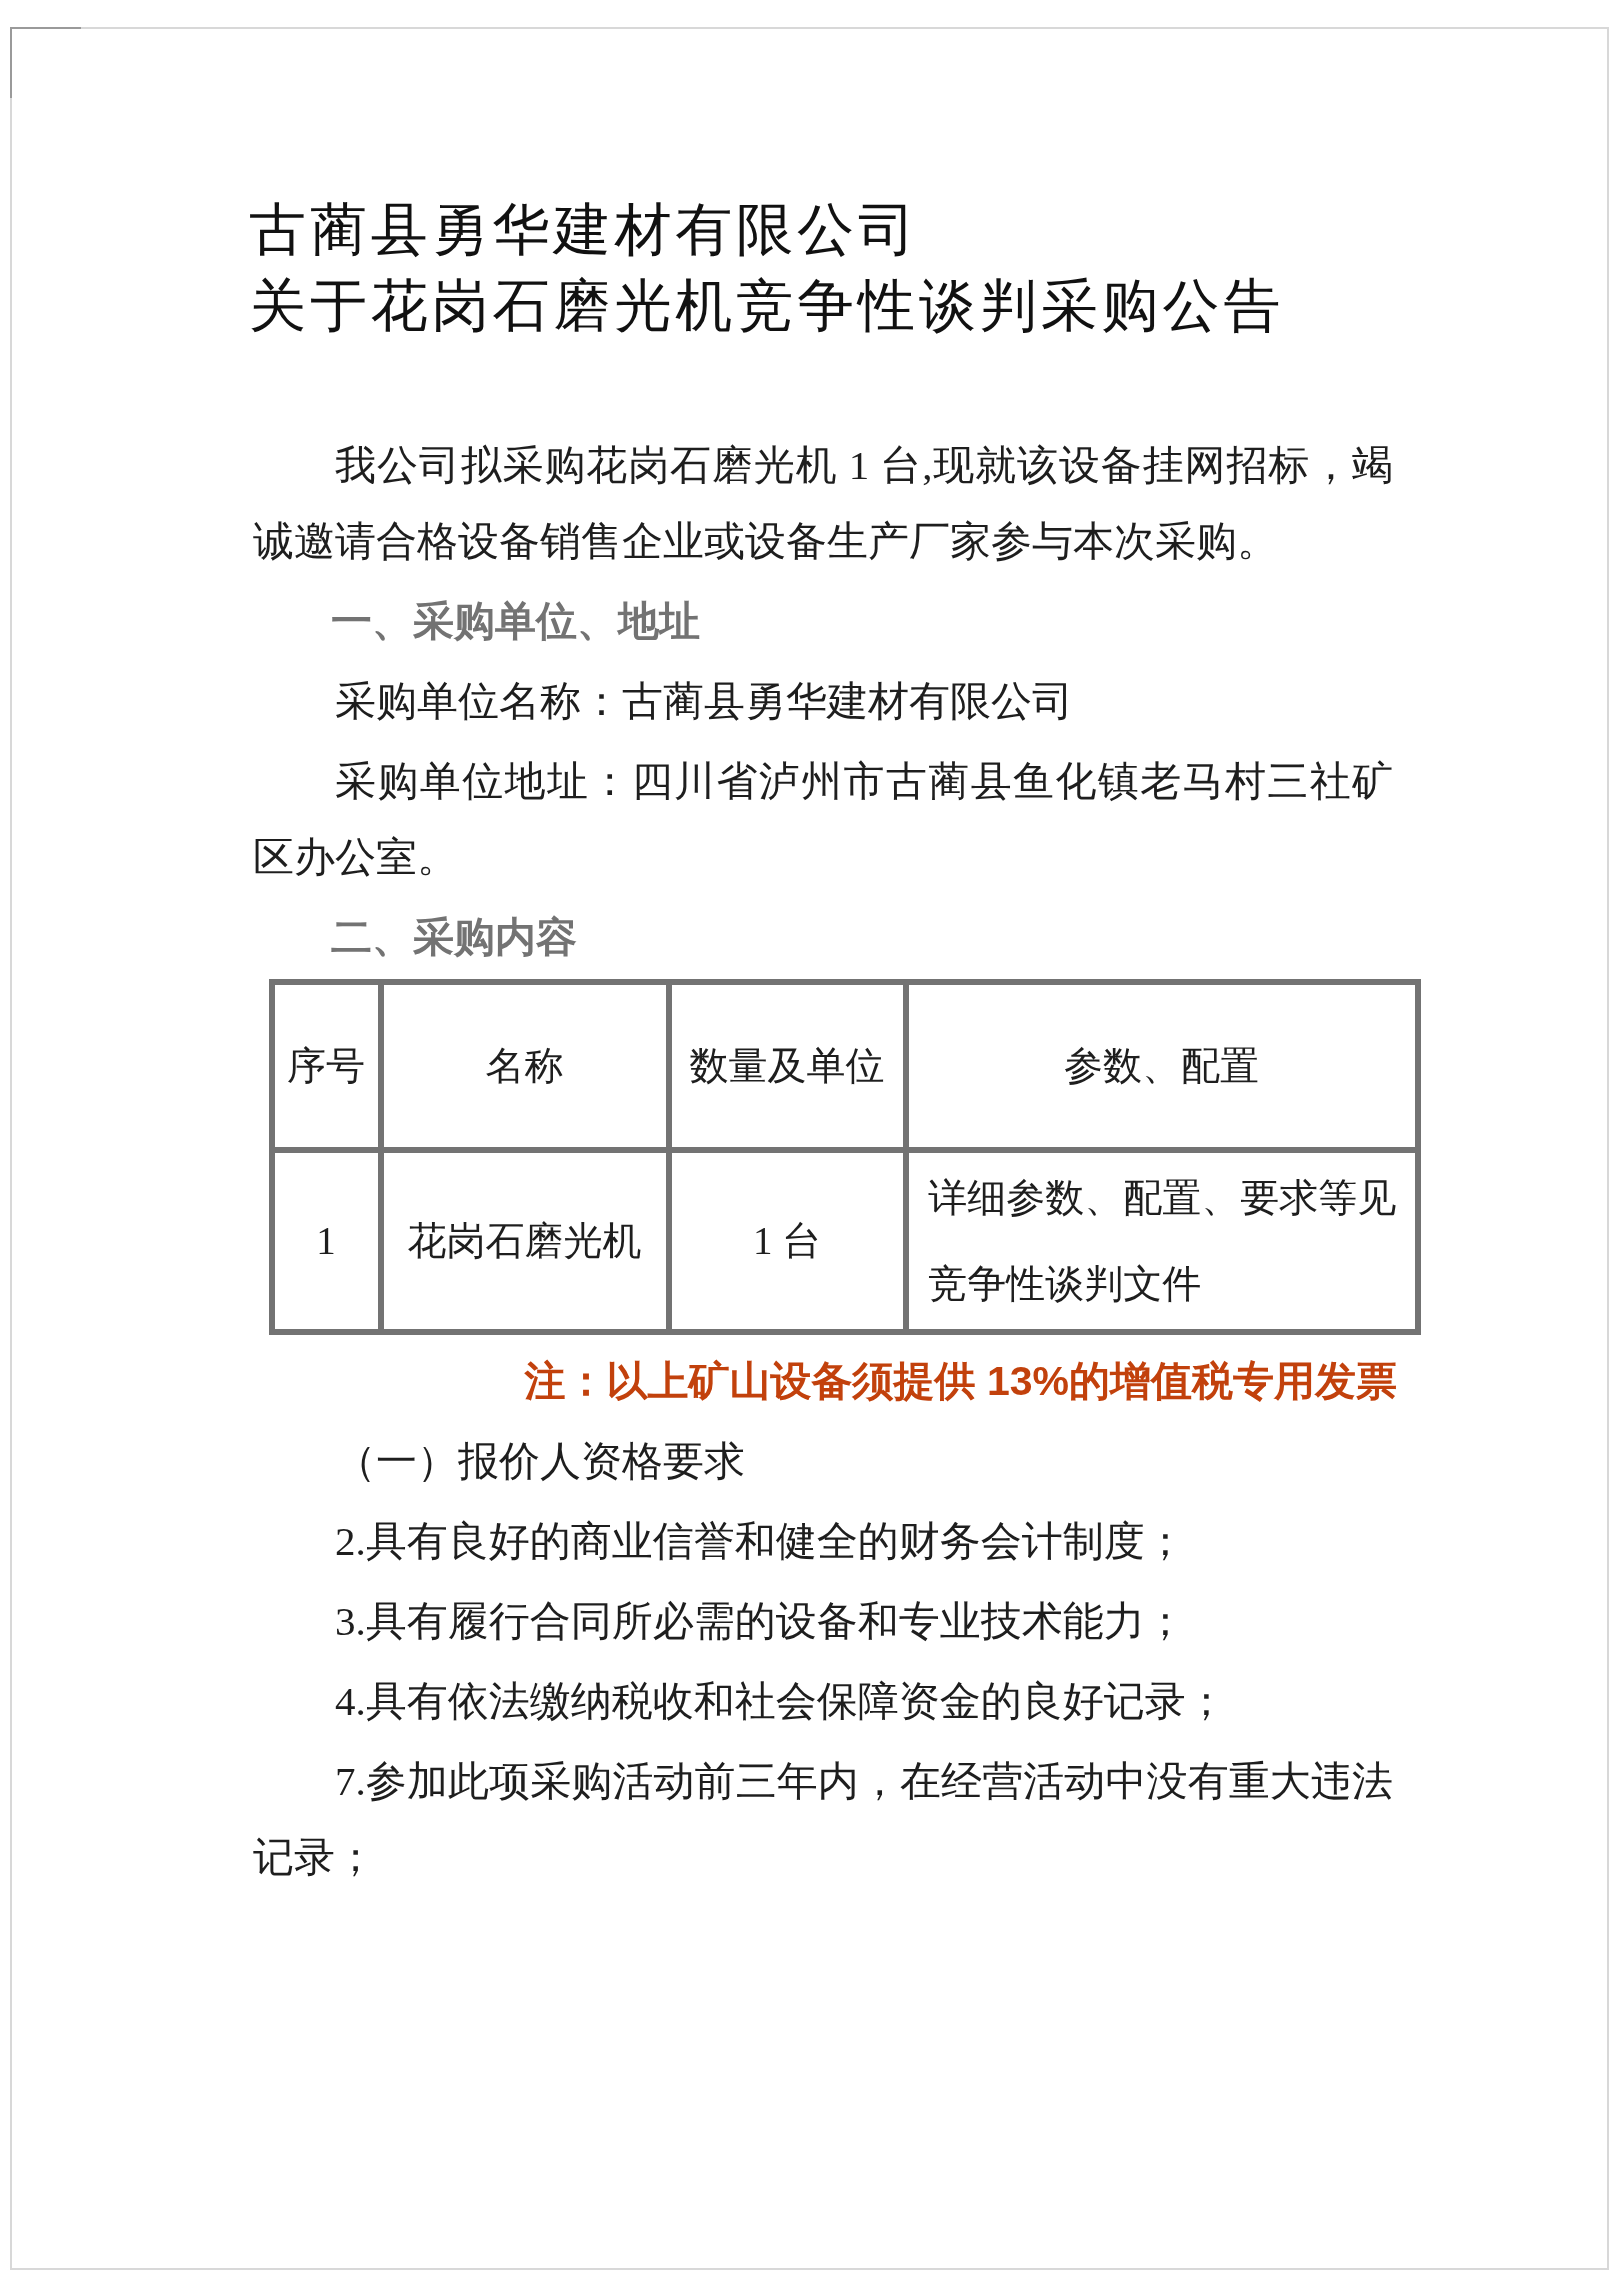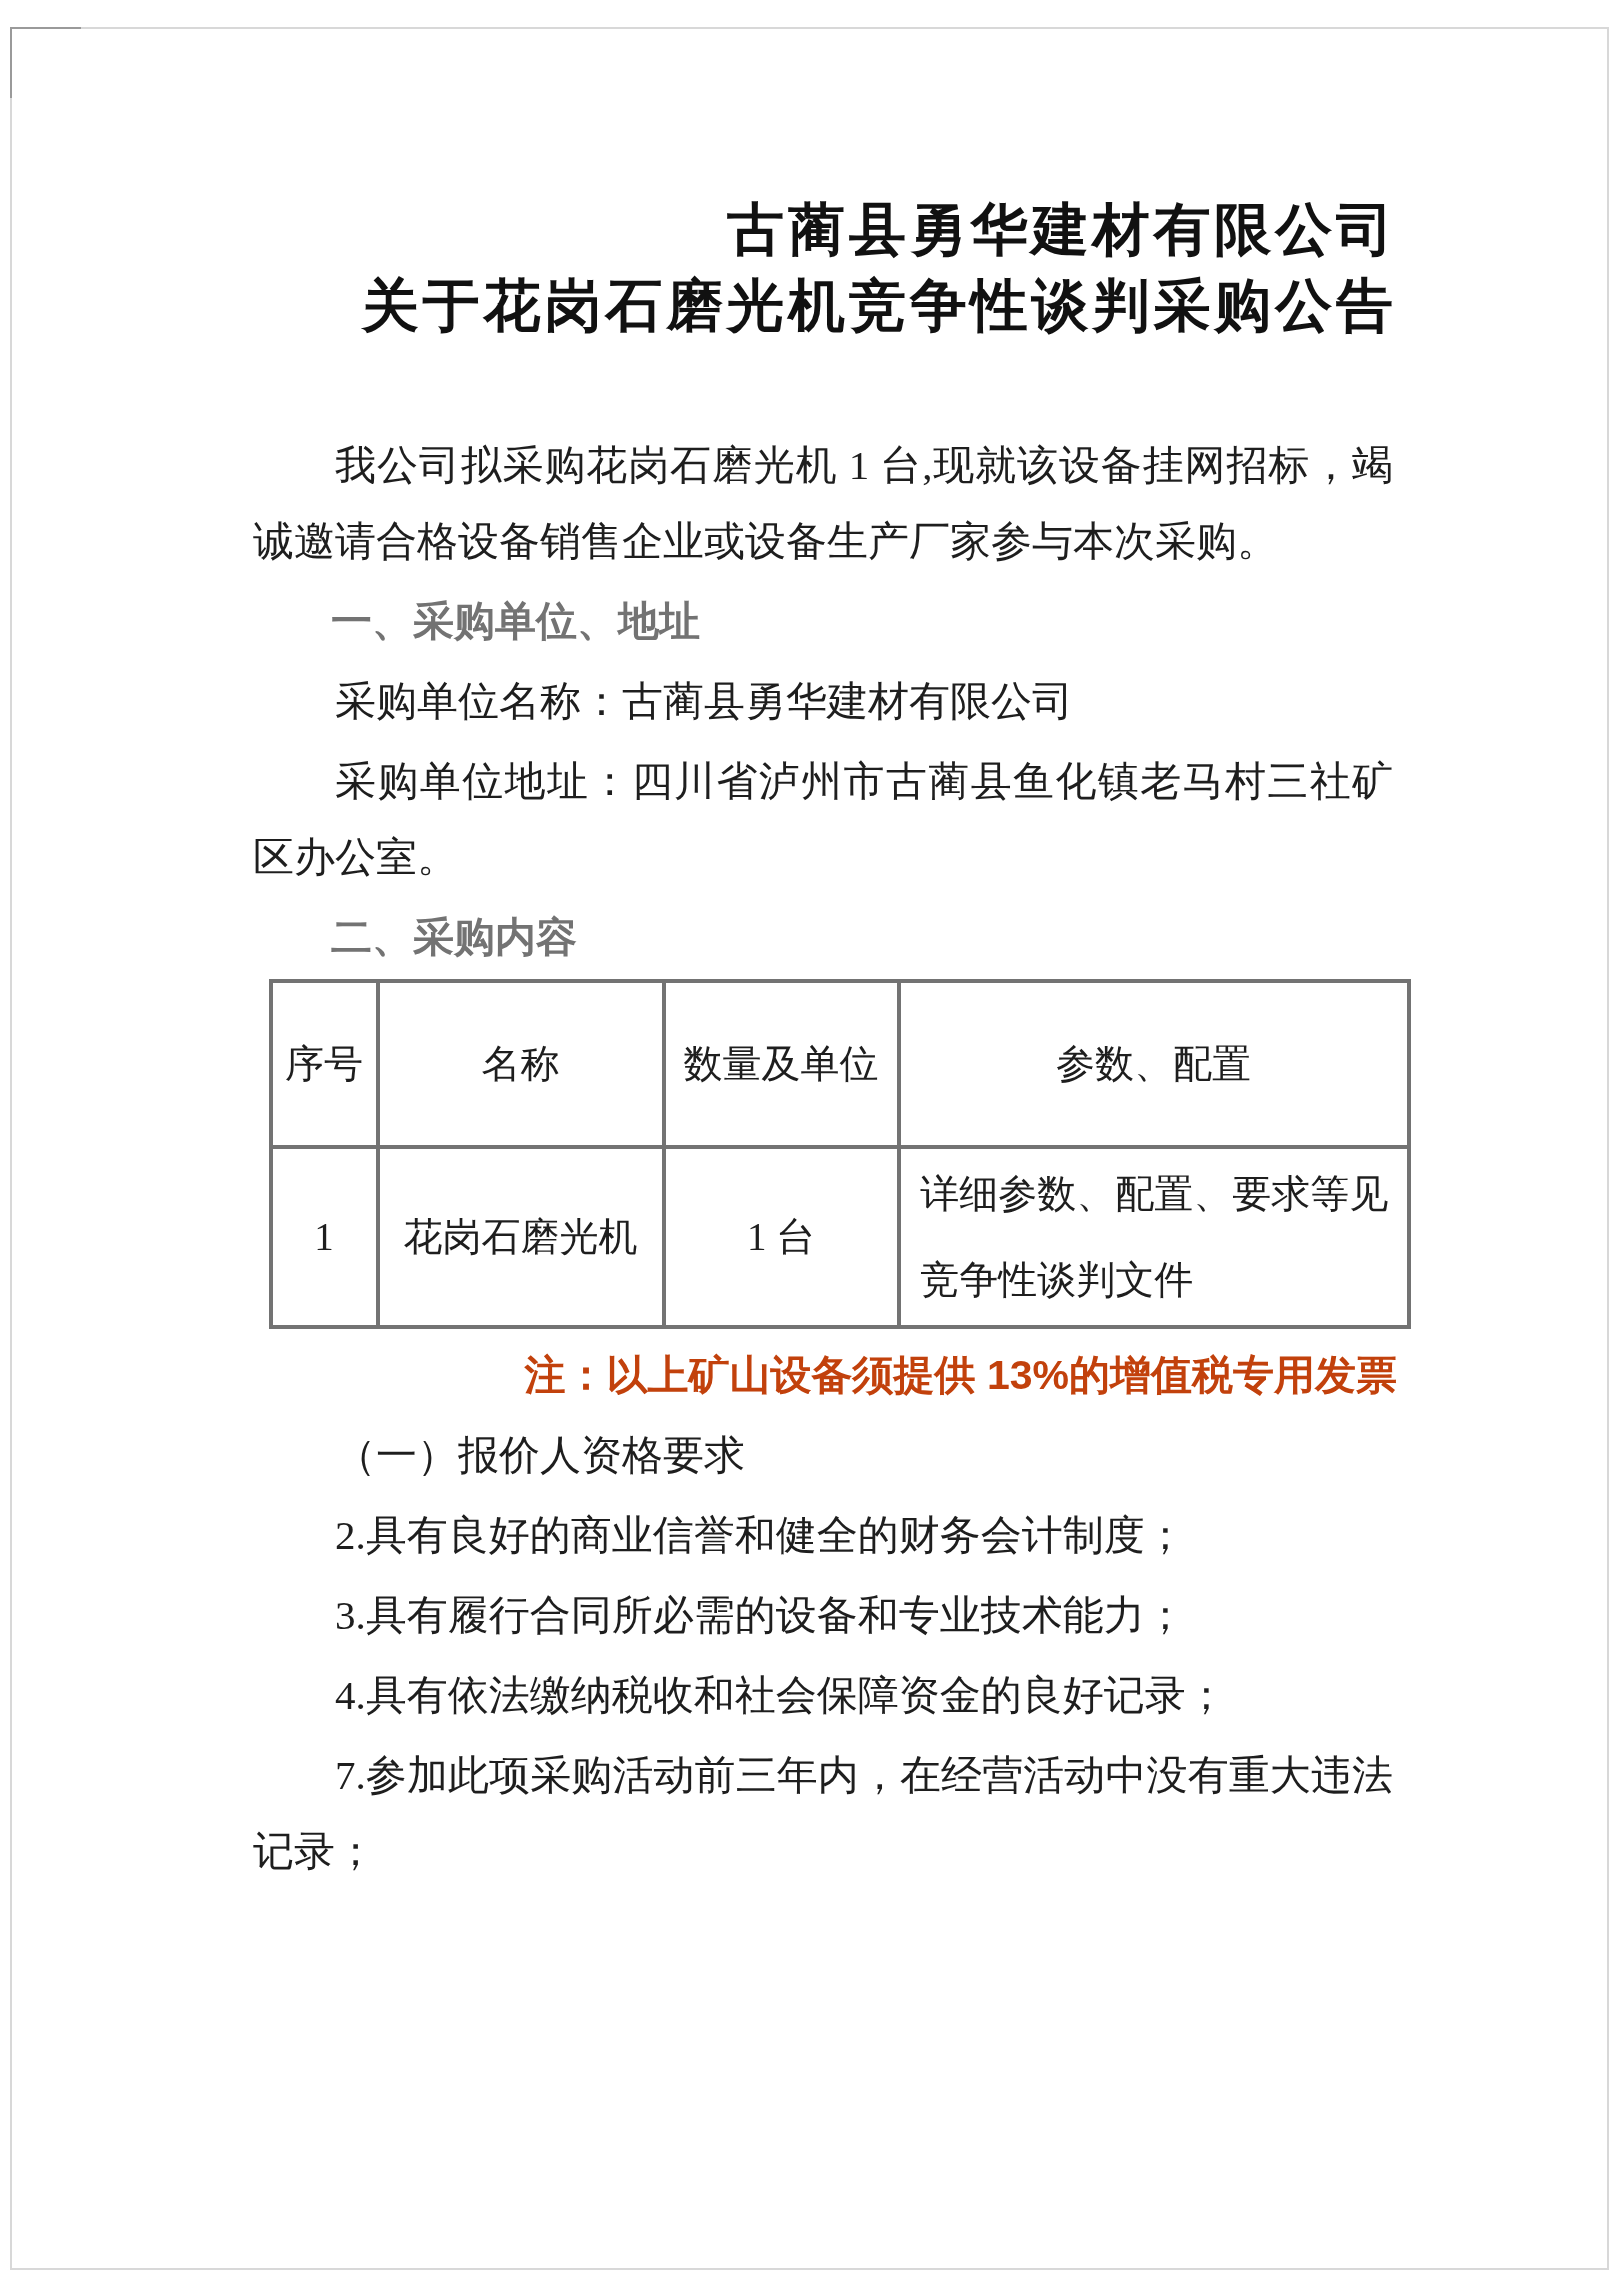--- a/index.html
+++ b/index.html
@@ -30,23 +30,23 @@
   .doc {
     position: absolute;
     left: 249px;
     top: 191px;
     width: 1148px;
     font-size: 41px;
     line-height: 76px;
     text-align: justify;
   }
   .title {
-    text-align: right;
+    text-align: left;
     font-family: "Liberation Sans", sans-serif;
-    font-weight: 700;
+    font-weight: 400;
     font-size: 57px;
     line-height: 76px;
     letter-spacing: 3.9px;
     color: #111111;
     text-indent: 0;
   }
   .para {
     margin: 4px;
     text-indent: 2em;
   }
@@ -60,21 +60,21 @@
     text-align: left;
   }
   table.purchase {
     border-collapse: collapse;
     margin-top: 3.9px;
     margin-left: 19.6px;
     width: 1122px;
     table-layout: fixed;
   }
   table.purchase td {
-    border: 4px solid #737373;
+    border: 6px solid #737373;
     text-align: center;
     vertical-align: middle;
     font-size: 39px;
     line-height: 59px;
     padding: 0;
   }
   table.purchase { border: 2.9px solid #2e2e2e; }
   table.purchase tr.hdr td { height: 162px; border-bottom-width: 4.9px; }
   table.purchase tr.datarow td { height: 176px; }
   td.params-cell {

